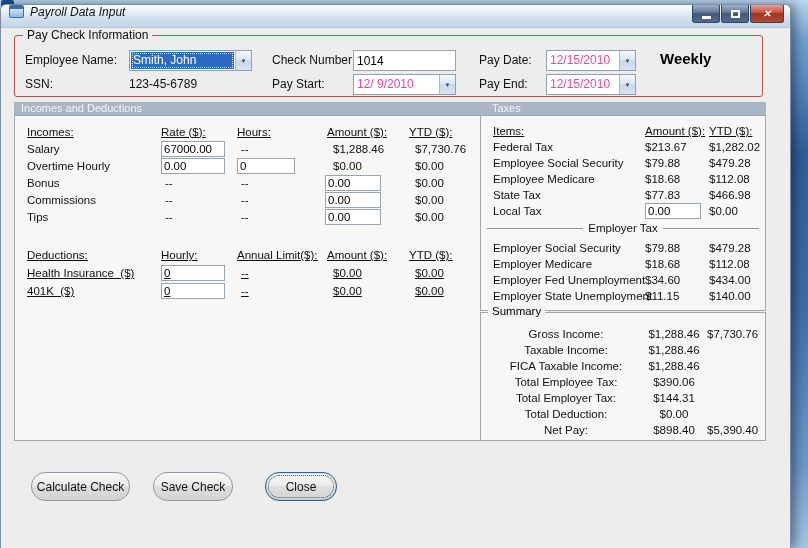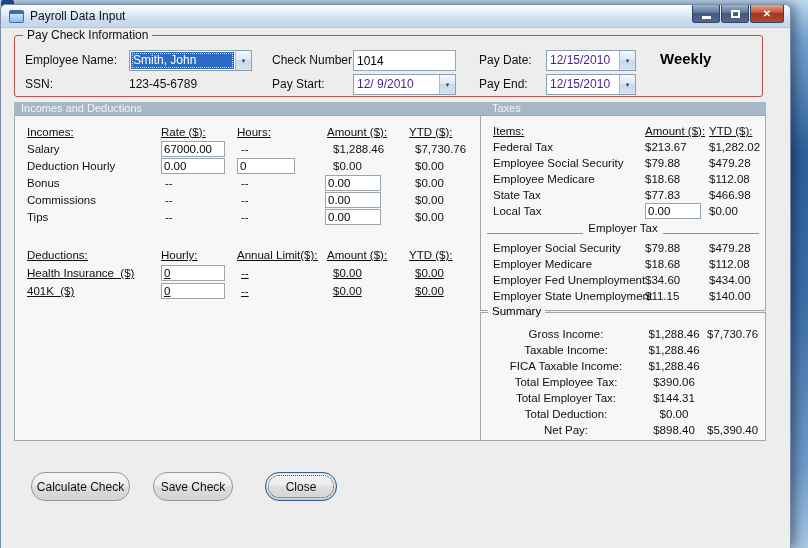--- a/index.html
+++ b/index.html
@@ -8,21 +8,21 @@
     font-family:"Liberation Sans", sans-serif;
     background:linear-gradient(to bottom,#BDD9F0 0%,#74A2CF 7%,#2F5F98 28%,#3E6EA6 55%,#6F9AC8 85%,#A7C6E2 100%);
     position:relative;
   }
   .desktop-frag { position:absolute; left:1px; top:0; width:13px; height:9px; background:#1D4F90; border-radius:2px; }
 
   .window { position:absolute; left:0; top:4px; width:791px; height:544px; background:#EDEDED;
     border:1px solid #7A8FA5; border-bottom:none; border-radius:6px 6px 0 0; box-shadow:4px 0 12px rgba(0,0,30,.45); }
 
   .titlebar { position:relative; height:23px; background:linear-gradient(to bottom,#FAFCFE,#E3EDF7 40%,#D0DFEF 60%,#C4D6E9);
-    border-radius:5px 5px 0 0; border-bottom:1px solid #B5C6D8; display:flex; align-items:center; padding-left:8px; }
+    border-radius:5px 5px 0 0; border-bottom:1px solid #B5C6D8; display:flex; align-items:flex-start; padding-left:8px;font-style:italic; }
   .app-icon { width:15px; height:13px; margin-right:6px; background:linear-gradient(#CFE3F6,#8FB8E0);
     border:1px solid #3A6EA5; border-top:4px solid #3A6EA5; border-radius:2px; }
   .title-text { font-size:12px; color:#111; }
   .caps { position:absolute; top:0; right:6px; display:flex; gap:1px; }
   .cap { width:28px; height:18px; border:1px solid #2F466B; border-top:none; border-radius:0 0 3px 3px;
     display:flex; align-items:center; justify-content:center; cursor:default; }
   .cap-min,.cap-max { background:linear-gradient(to bottom,#9FB2C8,#5F7697 45%,#45597B 50%,#52688C); }
   .cap-close { width:34px; background:linear-gradient(to bottom,#E8A393,#C4513B 45%,#A03723 50%,#B44830);
     color:#fff; font-size:10px; font-weight:bold; }
   .min-glyph { width:9px; height:3px; background:#fff; margin-top:7px; }
@@ -30,21 +30,21 @@
 
   .client { position:absolute; left:0; top:23px; right:0; bottom:0; }
 
   .red-group { position:absolute; left:13px; top:7px; width:749px; height:62px; border:1px solid #B0544C; border-radius:3px; }
   .group-label { position:absolute; top:-8px; left:8px; background:#EDEDED; padding:0 4px; font-size:12px; color:#101010; white-space:pre; }
 
   .fl { position:absolute; font-size:12px; color:#101010; white-space:pre; }
   .tb { position:absolute; background:#fff; border:1px solid #98A6B2; font:12px "Liberation Sans",sans-serif; padding:0 3px; }
 
   .combo { position:absolute; background:#fff; border:1px solid #8EA0B0; display:flex; overflow:hidden; }
-  .combo-text { flex:1; font-size:12px; padding:2px 3px; white-space:pre; overflow:hidden; color:#4c1d95; }
+  .combo-text { flex:1; font-size:12px; padding:2px 3px; white-space:pre; overflow:hidden; color:#ec4899; }
   .combo-text.sel { background:#2E6AC4; color:#fff; margin:1px; padding:1px 2px; outline:1px dotted #DCE6F2; outline-offset:-2px; }
   .combo-btn { width:16px; background:linear-gradient(to bottom,#F4F8FC,#DCE8F4 45%,#C8D9EA 50%,#D6E4F1);
     border-left:1px solid #A8BACB; display:flex; align-items:center; justify-content:center;
     font-size:6px; color:#39495A; cursor:default; }
 
   .weekly { position:absolute; font-size:15px; font-weight:bold; color:#000; }
 
   .section-bar { position:absolute; left:13px; top:74px; width:752px; height:13px; background:#A7B7C6; }
   .section-bar span { position:absolute; top:0; font-size:11px; line-height:13px; color:#F2F5F8; white-space:pre; }
 
@@ -61,21 +61,21 @@
   .grid5 > span, .grid3 > span { white-space:pre; }
 
   .u  { text-decoration:underline; }
   .p4 { padding-left:4px; }
   .pv { padding-left:8px; }
   .ph { padding-left:2px; }
 
   .gtb { height:16px; border:1px solid #98A6B2; background:#fff; font:11.5px "Liberation Sans",sans-serif;
     padding:0 2px; justify-self:start; }
 
-  .sep { position:absolute; left:6px; right:6px; top:106px; display:flex; align-items:flex-end; gap:5px;
+  .sep { position:absolute; left:6px; right:6px; top:106px; display:flex; align-items:center; gap:5px;
     font-size:11.5px; color:#101010; }
   .sep .ln { flex:1; height:1px; background:#8F8F8F; }
 
   .summary-box { position:absolute; left:479px; top:284px; width:286px; height:129px;
     border:1px solid #9FA6AD; background:#F7F7F7;text-align:center; }
   .summary-label { position:absolute; top:-8px; left:7px; background:#F2F2F2; padding:0 4px; font-size:11.5px; white-space:pre; }
 
   .btn { position:absolute; height:29px; font:12px "Liberation Sans",sans-serif; color:#111;
     background:linear-gradient(to bottom,#F6F6F6,#EDEDED 45%,#DFDFDF 50%,#D2D2D2);
     border:1px solid #8E9AA5; border-radius:14px; cursor:default; }
@@ -163,21 +163,21 @@
         <span class="u">Hours:</span>
         <span class="u ph">Amount ($):</span>
         <span class="u ph">YTD ($):</span>
 
         <span>Salary</span>
         <input class="gtb" style="width: 64px;" value="67000.00">
         <span class="p4">--</span>
         <span class="pv">$1,288.46</span>
         <span class="pv">$7,730.76</span>
 
-        <span>Deduction Hourly</span>
+        <span>Overtime Hourly</span>
         <input class="gtb" style="width: 64px;" value="0.00">
         <input class="gtb" style="width: 58px;" value="0">
         <span class="pv">$0.00</span>
         <span class="pv">$0.00</span>
 
         <span>Bonus</span>
         <span class="p4">--</span>
         <span class="p4">--</span>
         <input class="gtb" style="width: 56px;" value="0.00">
         <span class="pv">$0.00</span>

